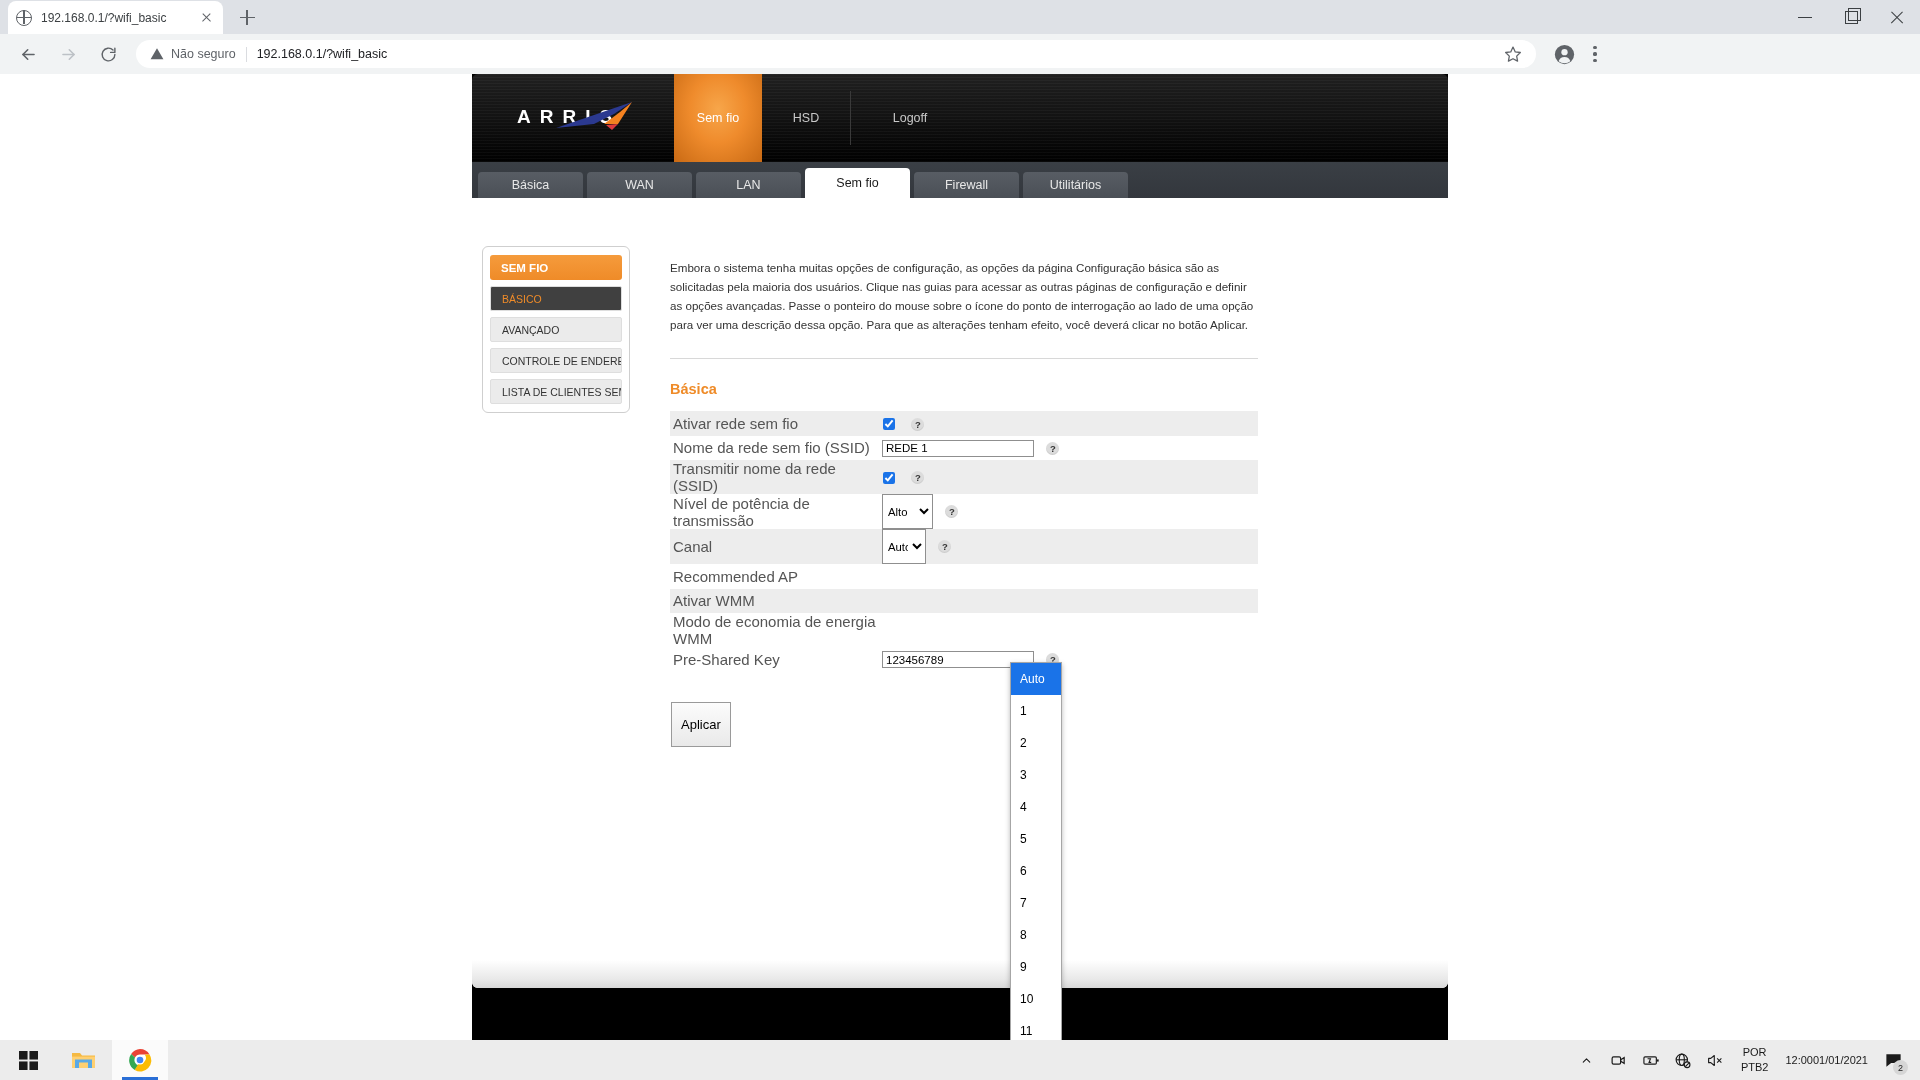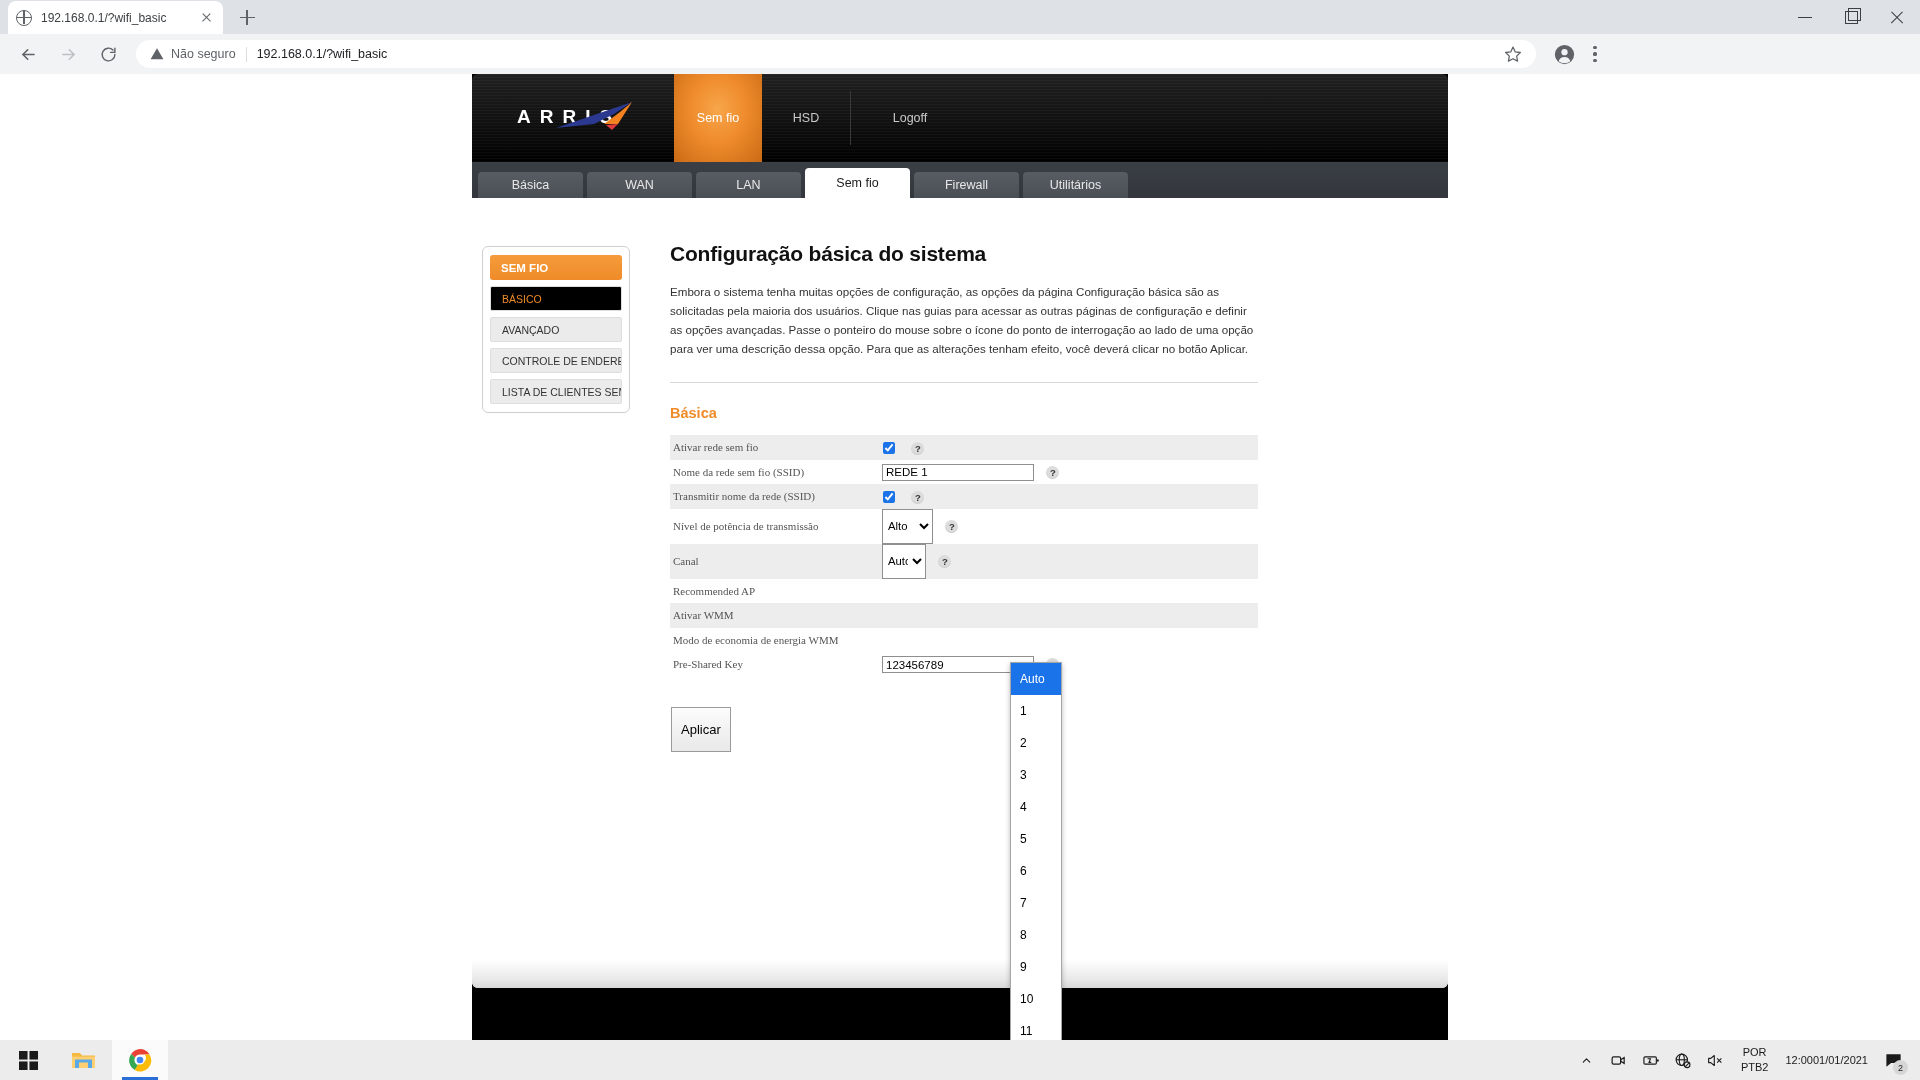--- a/index.html
+++ b/index.html
@@ -152,33 +152,33 @@
   .side-head {
     height:25px; background:linear-gradient(180deg,#f59b3c 0%,#ef8b28 100%);
     color:#fff; font-size:11.5px; font-weight:700; display:flex; align-items:center;
     padding-left:11px; border-radius:3px; cursor:pointer;
   }
   .side-item {
     height:25px; margin-top:6px; background:#ebebeb; border:1px solid #dedede;
     font-size:10.5px; color:#333; display:flex; align-items:center; padding-left:11px;
     border-radius:2px; cursor:pointer; white-space:nowrap; overflow:hidden;
   }
-  .side-item.current { color:#ef8b28; background:#000000; font-weight:400; }
+  .side-item.current { color:#ef8b28; background:#404040; font-weight:400; }
 
   
   .content { position:absolute; left:198px; top:44px; width:600px; }
   .h1 { font-size:21px; font-weight:700; color:#111; letter-spacing:-.2px; }
   .intro { margin-top:16px; font-size:11.6px; line-height:19px; color:#333; width:588px; }
   .hr { margin-top:24px; width:588px; height:1px; background:#d8d8d8; }
   .sec-title { margin-top:22px; font-size:14.5px; font-weight:700; color:#ef8b28; }
 
   .ftable { margin-top:14px; width:588px; border-collapse:collapse; }
   .frow { height:24.5px; }
   .frow.alt { background:#ededed; }
-  .flabel { font-size:11px; color:#555; padding-left:3px; width:212px;font-family:Liberation Serif, serif; }
+  .flabel { font-size:15px; color:#555; padding-left:3px; width:212px; }
   .fctl { position:relative; }
   .qmark {
     display:inline-block; width:13px; height:13px; border-radius:50%;
     background:#dcdcdc; color:#333; font-size:9.5px; font-weight:700; text-align:center;
     line-height:13px; vertical-align:middle; cursor:pointer;
     box-shadow:inset 0 -1px 1px rgba(0,0,0,.08);
   }
   input[type=checkbox]{ width:12px; height:12px; accent-color:#1a73e8; vertical-align:middle; margin:0 12px 0 1px;}
   .txt {
     width:152px; height:17px; border:1px solid #8f8f8f; font-size:11.5px;
@@ -326,21 +326,20 @@
 
         <div class="sidebar">
           <div class="side-head">SEM FIO</div>
           <div class="side-item current">BÁSICO</div>
           <div class="side-item">AVANÇADO</div>
           <div class="side-item">CONTROLE DE ENDEREÇO ...</div>
           <div class="side-item">LISTA DE CLIENTES SEM FIO</div>
         </div>
 
         <div class="content">
-          <div class="h1">Configuração básica do sistema</div>
           <div class="intro">Embora o sistema tenha muitas opções de configuração, as opções da página Configuração básica são as solicitadas pela maioria dos usuários. Clique nas guias para acessar as outras páginas de configuração e definir as opções avançadas. Passe o ponteiro do mouse sobre o ícone do ponto de interrogação ao lado de uma opção para ver uma descrição dessa opção. Para que as alterações tenham efeito, você deverá clicar no botão Aplicar.</div>
           <div class="hr"></div>
           <div class="sec-title">Básica</div>
 
           <table class="ftable">
             <tbody>
                 <tr class="frow alt">
               <td class="flabel">Ativar rede sem fio</td>
               <td class="fctl">
                 <input type="checkbox" checked="" style="">

